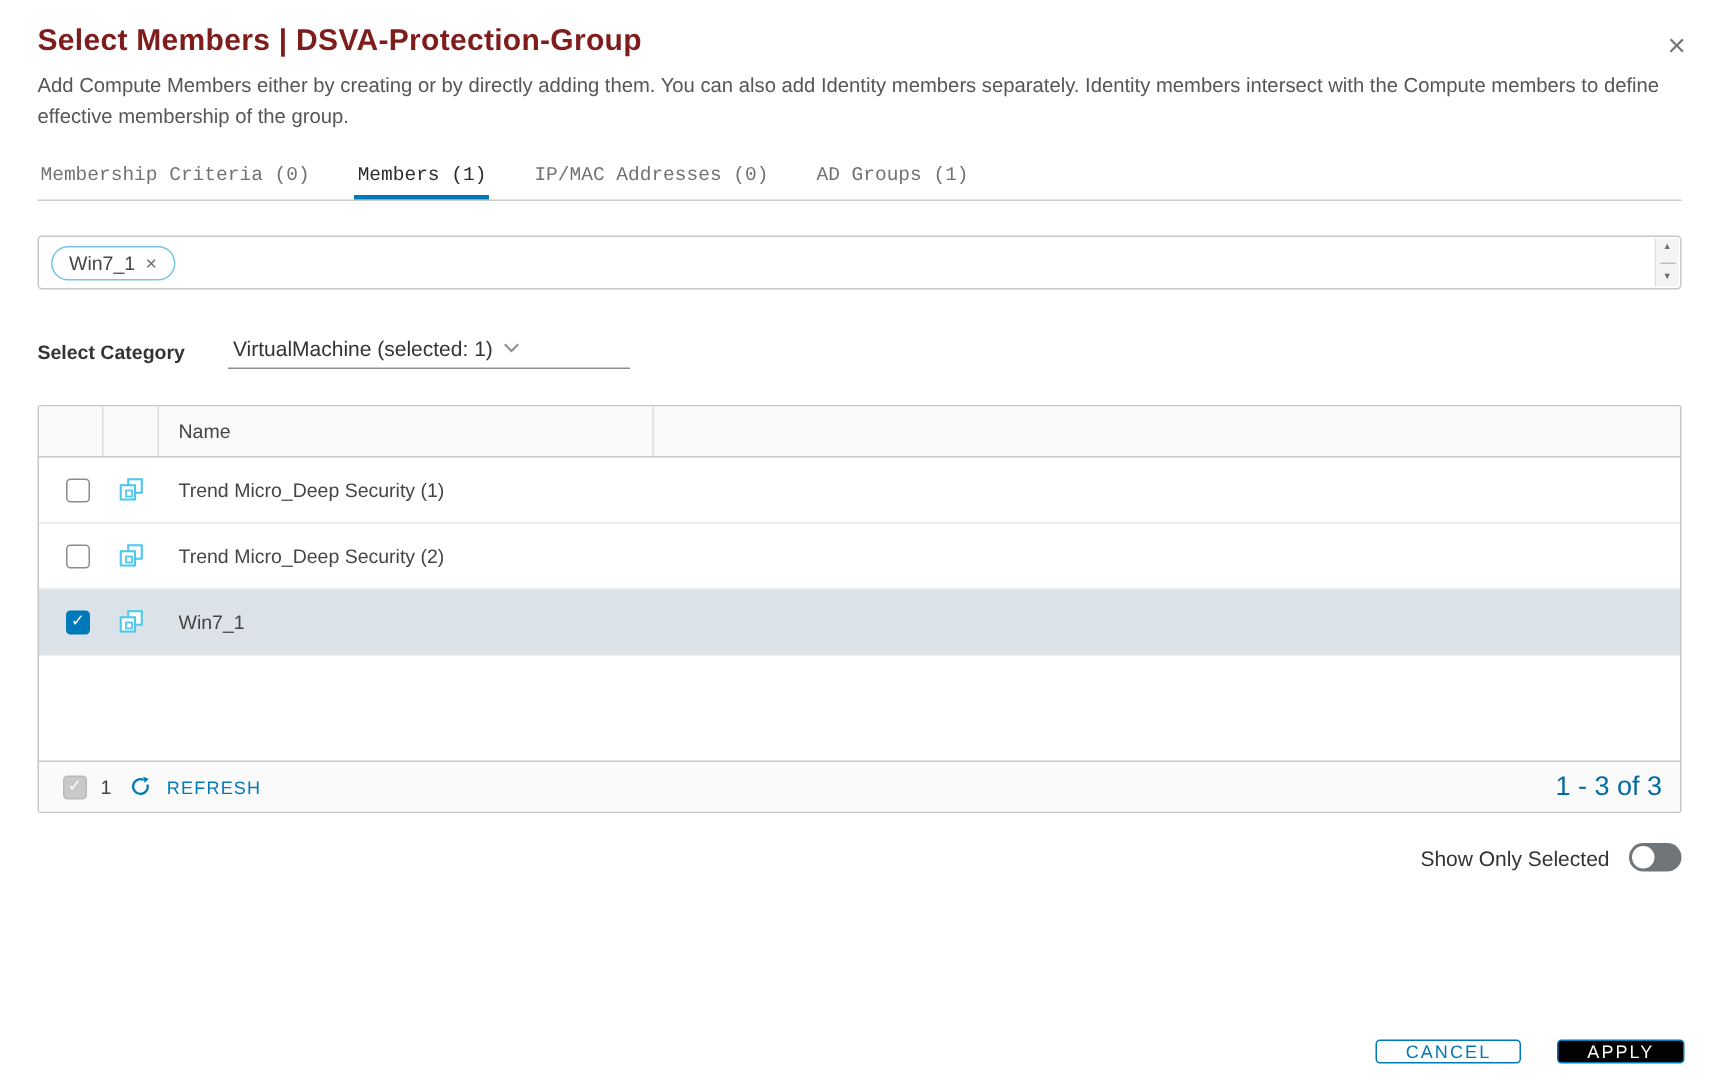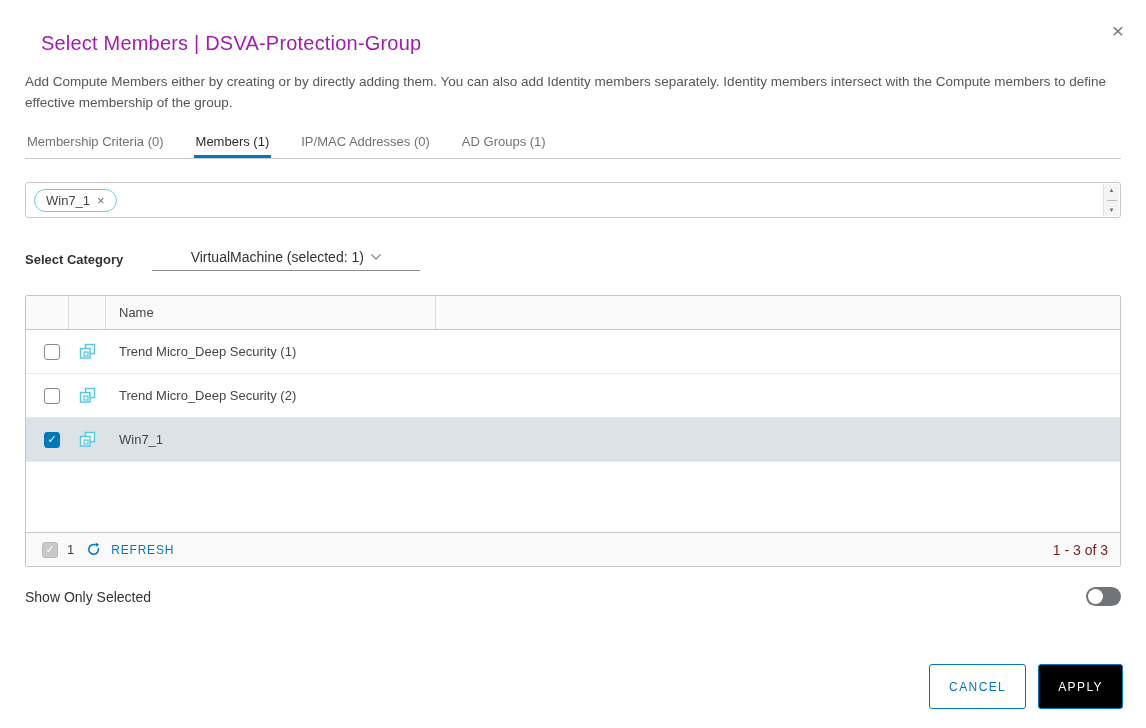--- a/index.html
+++ b/index.html
@@ -3,45 +3,45 @@
 <meta charset="utf-8">
 <style>
   html,body { margin:0; padding:0; }
   body {
     width:1146px; height:728px; background:#fff; position:relative; overflow:hidden;
     font-family:"Liberation Sans","DejaVu Sans",sans-serif; color:#333;
     -webkit-font-smoothing:antialiased;
   }
   .dialog { padding:16px 25px 0 25px; position:relative; height:100%; box-sizing:border-box; }
 
-  .title { margin:16px; font-size:20px; font-weight:400; color:#a21caf; letter-spacing:.2px; }
+  .title { margin:0; font-size:20px; font-weight:700; color:#7f1d1d; letter-spacing:.2px; }
   .close-btn { position:absolute; top:18px; right:20px; background:none; border:none; font-size:21px;
                line-height:1; color:#767676; cursor:pointer; padding:2px; font-family:inherit; }
 
   .desc { margin:7px 0 0 0; font-size:13.5px; line-height:21px; color:#565656; max-width:1092px; }
 
-  .tabs { margin-top:15px; display:flex; gap:28px; border-bottom:1px solid #cccccc; }
+  .tabs { margin-top:15px; display:flex; gap:28px; border-bottom:1px solid #cccccc;font-family:Liberation Mono, monospace; }
   .tab { font-size:13px; color:#727272; padding:6px 2px 9px 2px; cursor:pointer; white-space:nowrap; }
   .tab.active { color:#2b2b2b; padding-bottom:6px; border-bottom:3px solid #0079b8; }
 
   .chip-box { margin-top:23px; height:36px; border:1px solid #c8c8c8; border-radius:3px;
               position:relative; display:flex; align-items:center; padding:0 24px 0 8px; box-sizing:border-box; }
   .chip { display:inline-flex; align-items:center; gap:7px; border:1px solid #79c5e1; border-radius:12px;
           padding:3px 11px; font-size:13px; color:#454545; background:#fff; }
   .chip-x { color:#6e6e6e; cursor:pointer; font-size:13px; line-height:1; }
   .spin { position:absolute; right:1px; top:1px; bottom:1px; width:16px; background:#f4f4f4;
           border-left:1px solid #dedede; border-radius:0 2px 2px 0; display:flex; flex-direction:column;
           align-items:center; justify-content:space-between; padding:3px 0; box-sizing:border-box; }
   .spin-arrow { font-size:6px; color:#6e6e6e; line-height:1; cursor:pointer; }
   .spin-div { width:10px; border-top:1px solid #bdbdbd; }
 
   .cat-row { margin-top:29px; display:flex; align-items:center; font-size:13px; }
   .cat-label { font-weight:700; color:#333; }
   .dropdown { margin-left:29px; width:268px; border-bottom:1px solid #8f8f8f; display:flex;
-              justify-content:center; align-items:center; padding:2px 3px 5px 3px; font-size:14px;
+              justify-content:flex-start; align-items:center; padding:2px 3px 5px 3px; font-size:14px;
               color:#333; cursor:pointer; box-sizing:border-box; }
   .chev { flex:0 0 auto; margin-left:6px; }
   .max-note { margin-left:auto; font-size:13.5px; color:#565656; }
 
   .grid { margin-top:24px; border:1px solid #c6c6c6; border-radius:2px; font-size:13px; color:#454545; }
   .g-header { display:flex; align-items:stretch; height:33px; background:#fafafa; border-bottom:1px solid #c6c6c6; }
   .g-header .cell { display:flex; align-items:center; }
   .g-header .c1, .g-header .c2, .g-header .c3 { border-right:1px solid #dcdcdc; }
   .c1 { width:43px; box-sizing:border-box; }
   .c2 { width:37px; display:flex; align-items:center; justify-content:center; box-sizing:border-box; }
@@ -57,30 +57,30 @@
               font-size:11px; font-weight:700; line-height:1; }
   .checkbox.checked { background:#0079b8; border-color:#0079b8; color:#fff; }
   .checkbox.gray { background:#c9c9c9; border-color:#b9b9b9; color:#fff; }
 
   .g-footer { display:flex; align-items:center; height:33px; background:#fafafa; border-top:1px solid #c9c9c9;
               padding:0 12px 0 16px; }
   .page-num { margin-left:9px; color:#454545; }
   .refresh { display:inline-flex; align-items:center; gap:10px; color:#0079b8; font-size:12px;
              letter-spacing:.8px; background:none; border:none; cursor:pointer; margin-left:12px;
              font-family:inherit; padding:0; }
-  .range { margin-left:auto; color:#7f1d1d; font-size:14px; }
-
-  .sos-row { margin-top:20px; display:flex; justify-content:space-between; align-items:center; gap:13px;
+  .range { margin-left:auto; color:#0369a1; font-size:18px; }
+
+  .sos-row { margin-top:20px; display:flex; justify-content:flex-end; align-items:center; gap:13px;
              font-size:14px; color:#333; }
   .toggle { width:35px; height:19px; background:#707579; border-radius:10px; position:relative; cursor:pointer; }
   .knob { position:absolute; left:2px; top:2px; width:15px; height:15px; background:#fff; border-radius:50%; }
 
   .actions { position:absolute; right:23px; bottom:19px; display:flex; gap:12px; }
-  .btn { height:45px; border-radius:3px; font-size:12px; letter-spacing:1.4px; padding:0 19px;
-         cursor:pointer; font-family:inherit; }
+  .btn { height:16px; border-radius:3px; font-size:12px; letter-spacing:1.4px; padding:0 19px;
+         cursor:pointer; font-family:inherit;margin-left:12px; }
   .btn-cancel { background:#fff; border:1px solid #0079b8; color:#0079b8; }
   .btn-apply { background:#000000; border:1px solid #0079b8; color:#fff; }
 </style>
 </head>
 <body>
 
 <div class="dialog">
 
   <h1 class="title">Select Members | DSVA-Protection-Group</h1>
   <button class="close-btn">

